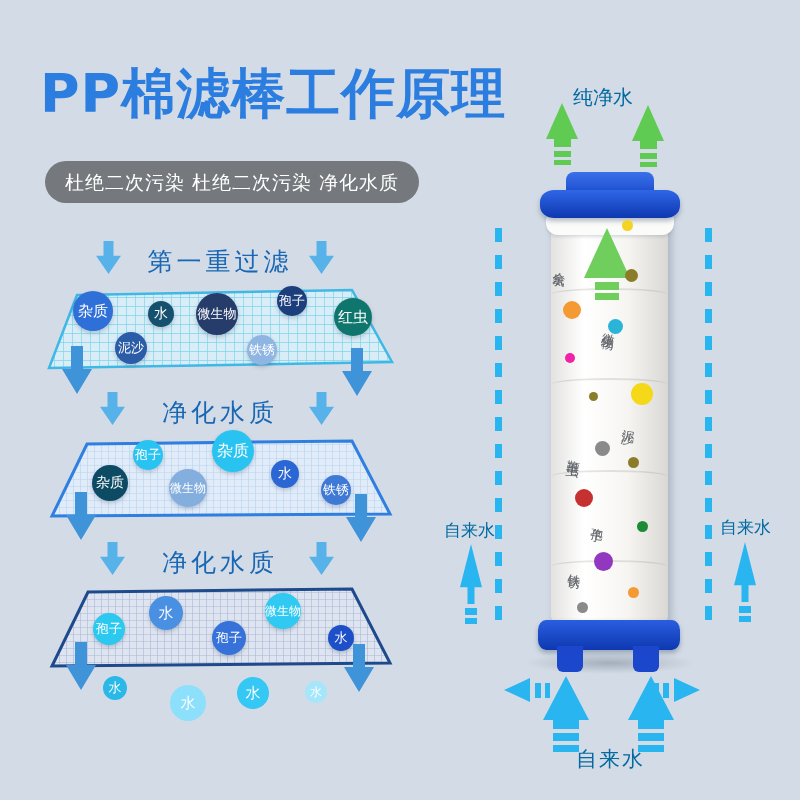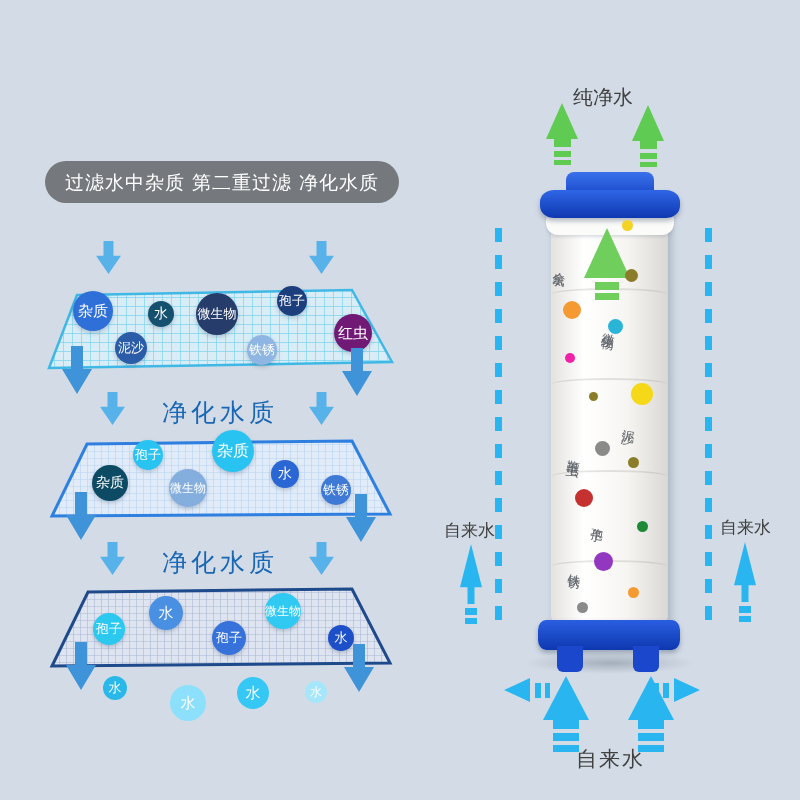--- a/index.html
+++ b/index.html
@@ -96,47 +96,49 @@
   .base-flange{
     position:absolute;left:538px;top:620px;width:142px;height:30px;
     background:linear-gradient(180deg,#2a5ee0,#0e38b0);border-radius:8px/10px;
     box-shadow:0 3px 5px rgba(40,60,90,.35);
   }
   .foot{position:absolute;top:646px;width:26px;height:26px;background:#1a47cc;border-radius:0 0 6px 6px;}
   .cart-shadow{
     position:absolute;left:524px;top:652px;width:172px;height:22px;border-radius:50%;
     background:radial-gradient(ellipse at center,rgba(90,100,120,.38),rgba(90,100,120,0) 70%);
   }
-  .gray-label{position:absolute;color:#404040;white-space:nowrap;font-family:Liberation Serif, serif;}
+  .gray-label{position:absolute;color:#0369a1;white-space:nowrap;font-family:Liberation Serif, serif;}
 </style>
 </head>
 <body>
 
 <div id="canvas">
 
-  <div class="subtitle-pill">过滤水中杂质 第二重过滤 净化水质</div>
+  <div class="main-title">PP棉滤棒工作原理</div>
+  <div class="subtitle-pill">杜绝二次污染 杜绝二次污染 净化水质</div>
 
   <div class="arr-down-sm" style="left:96px;top:241px"></div>
+  <div class="sec-title" style="left:120px;top:245px">第一重过滤</div>
   <div class="arr-down-sm" style="left:309px;top:241px"></div>
 
   <svg class="mesh" style="left:45px;top:288px" width="350" height="84" viewBox="0 0 350 84">
     <defs>
       <pattern id="g1" width="9" height="9" patternUnits="userSpaceOnUse">
         <path d="M9 0H0V9" fill="none" stroke="#7fd4ee" stroke-width="1.4"></path>
       </pattern>
     </defs>
     <polygon points="32,7 307,2 347,74 4,80" fill="#d9f1fa" fill-opacity="0.8"></polygon>
     <polygon points="32,7 307,2 347,74 4,80" fill="url(#g1)" stroke="#3fb8e6" stroke-width="2.5"></polygon>
   </svg>
 
   <div class="pc" style="left:73px;top:291px;width:40px;height:40px;background:#2e6fd8;font-size:15px">杂质</div>
   <div class="pc" style="left:148px;top:301px;width:26px;height:26px;background:#15516f;font-size:14px">水</div>
   <div class="pc" style="left:196px;top:293px;width:42px;height:42px;background:#263c6b;font-size:13px">微生物</div>
   <div class="pc" style="left:277px;top:286px;width:30px;height:30px;background:#1d3e7d;font-size:13px">孢子</div>
-  <div class="pc" style="left:334px;top:314px;width:38px;height:38px;background:#701a75;font-size:15px">红虫</div>
+  <div class="pc" style="left:334px;top:298px;width:38px;height:38px;background:#0f766e;font-size:15px">红虫</div>
   <div class="pc" style="left:115px;top:332px;width:32px;height:32px;background:#2b5ca8;font-size:13px">泥沙</div>
   <div class="pc" style="left:247px;top:335px;width:30px;height:30px;background:#8fb6e2;font-size:13px">铁锈</div>
 
   <div class="arr-down-lg" style="left:62px;top:346px"></div>
   <div class="arr-down-lg" style="left:342px;top:348px"></div>
 
   <div class="arr-down-sm" style="left:100px;top:392px"></div>
   <div class="sec-title" style="left:120px;top:396px">净化水质</div>
   <div class="arr-down-sm" style="left:309px;top:392px"></div>
 

